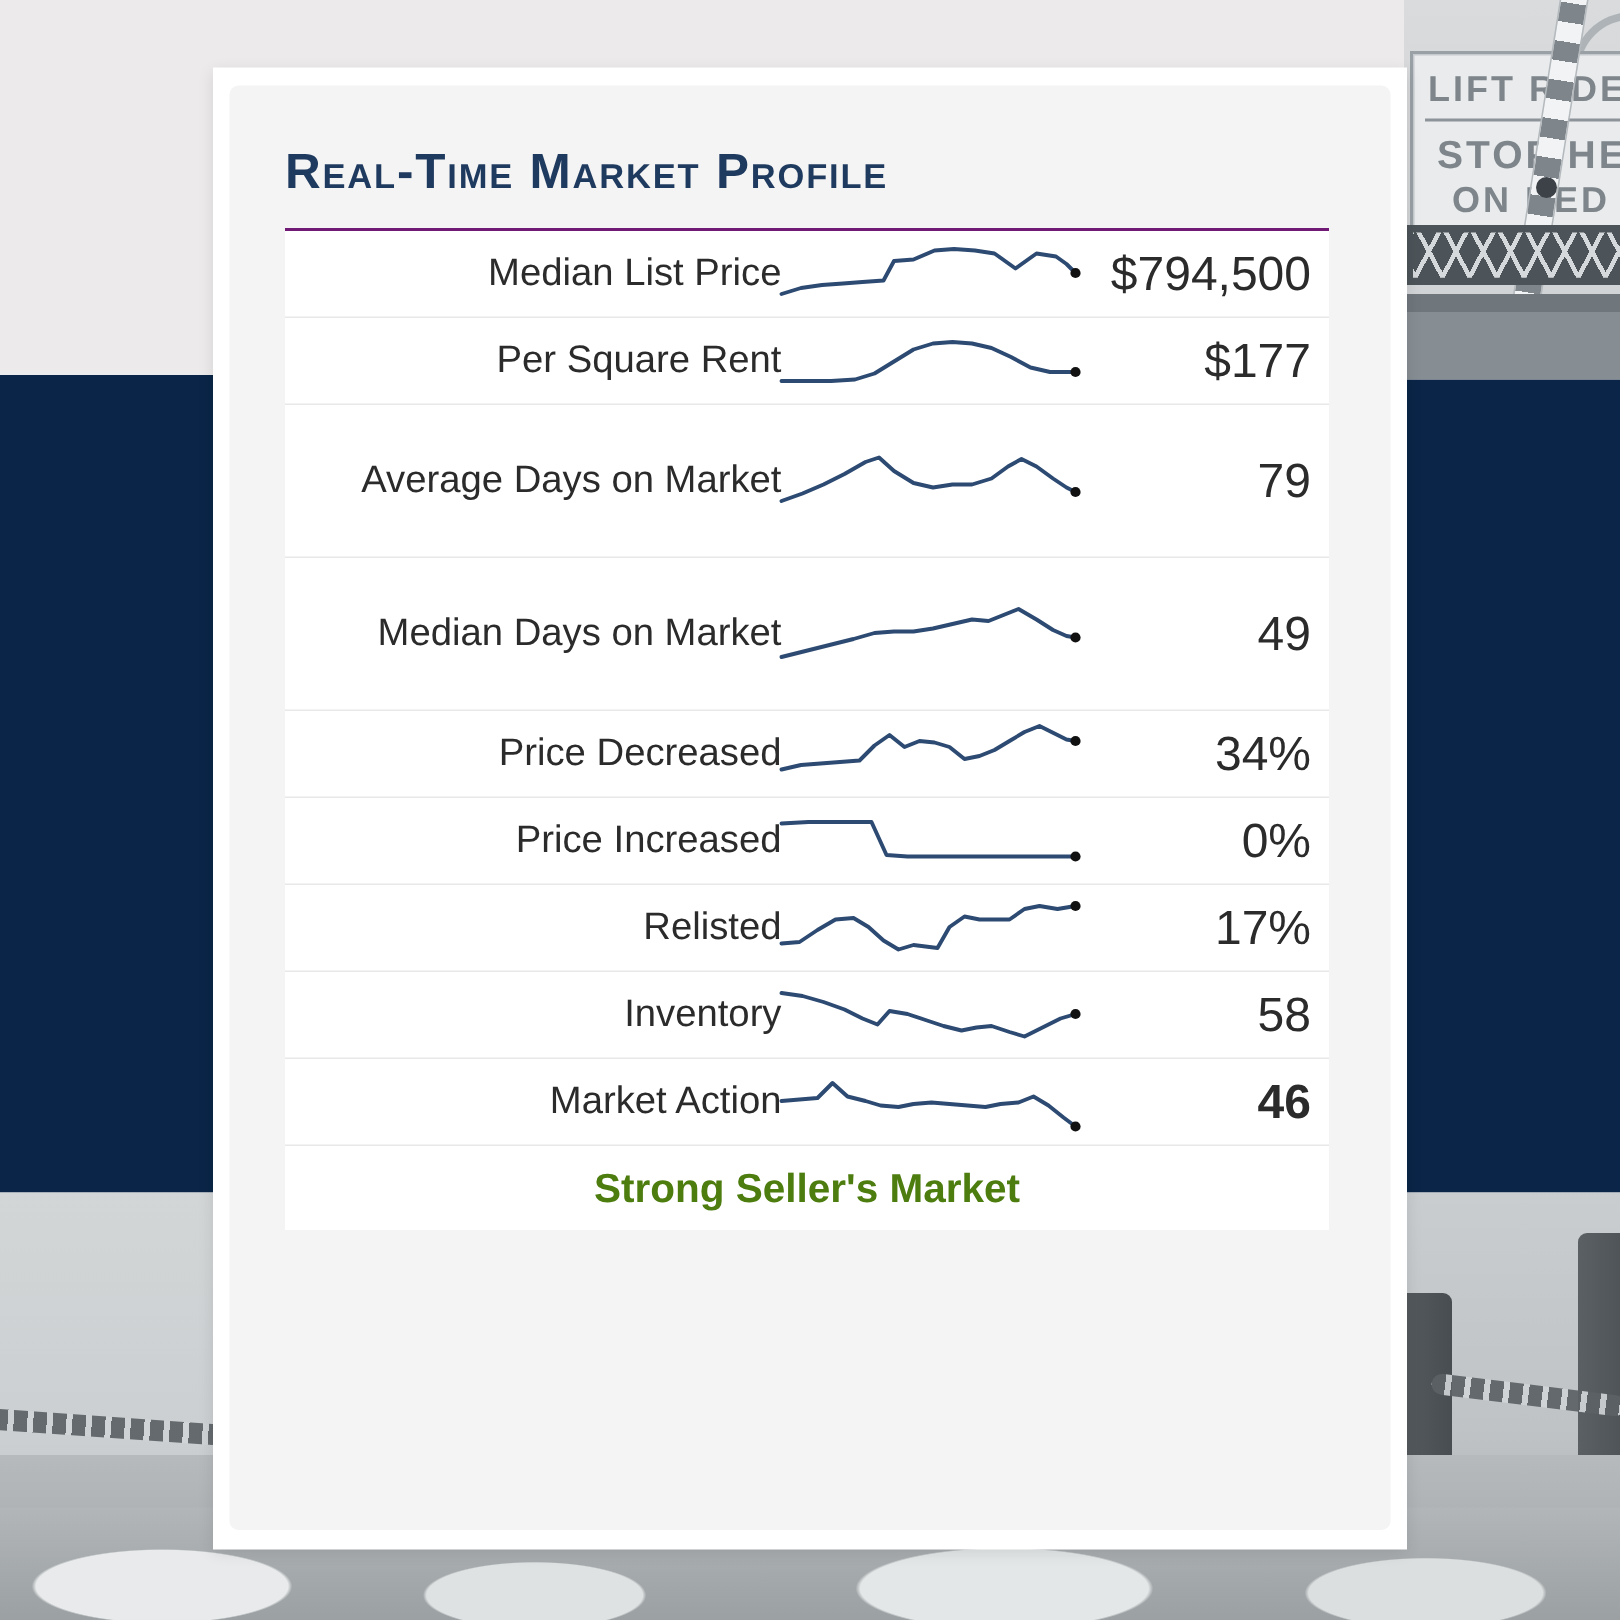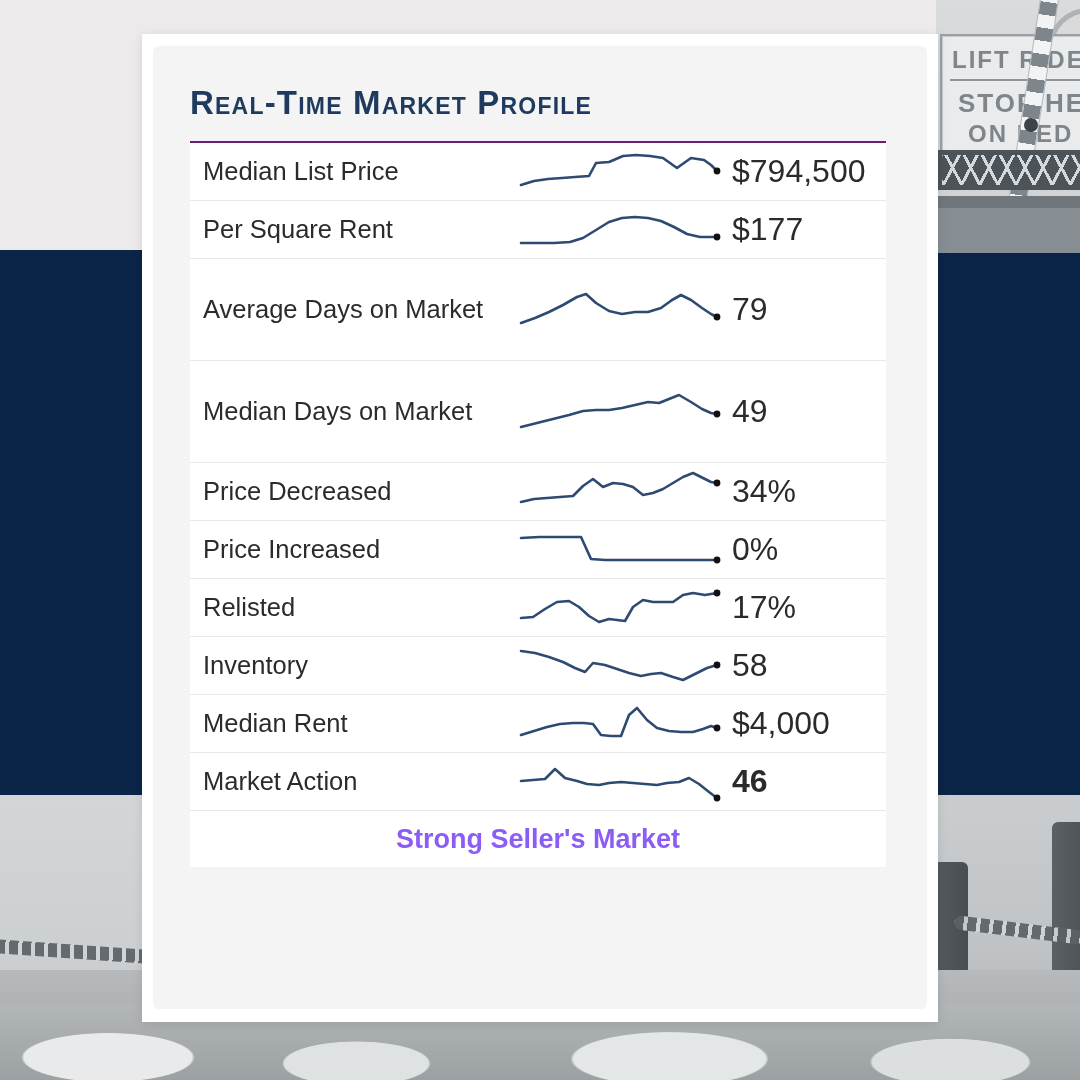--- a/index.html
+++ b/index.html
@@ -138,24 +138,25 @@
       radial-gradient(ellipse 140px 40px at 10% 70%, #e8eaeb 0 60%, transparent 62%),
       radial-gradient(ellipse 120px 36px at 33% 78%, #dfe2e3 0 60%, transparent 62%),
       radial-gradient(ellipse 160px 44px at 62% 72%, #e4e7e8 0 60%, transparent 62%),
       radial-gradient(ellipse 130px 38px at 88% 76%, #dcdfe0 0 60%, transparent 62%),
       linear-gradient(180deg, #b2b6b8 0%, #9ba0a2 100%);
   }
 
   
   .card-frame {
     position: absolute;
-    left: 142px; top: 34px;
+    left: 142px; top: 45px;
     width: 796px; height: 988px;
     background: #ffffff;
     box-shadow: 0 2px 10px rgba(0,0,0,.10);
+    text-align: right;
   }
 
   .card-panel {
     position: absolute;
     left: 11px; top: 12px;
     width: 774px; height: 963px;
     background: #f4f4f4;
     border-radius: 6px;
   }
 
@@ -217,21 +218,21 @@
   .row-value.bold { font-weight: 700; }
 
   .footer-row {
     display: flex;
     align-items: center;
     justify-content: center;
     min-height: 56px;
     background: #ffffff;
   }
   .footer-text {
-    color: #8b5cf6;
+    color: #4d7c0f;
     font-weight: 700;
     font-size: 27px;
     font-family: "Liberation Sans", sans-serif;
   }
 </style>
 </head>
 <body>
 
 <div id="stage">
 
@@ -348,30 +349,20 @@
             <div class="row-label">Inventory</div>
             <div class="row-spark">
               <svg viewBox="0 0 196 46" preserveAspectRatio="none">
                 <polyline points="0,8 14,10 28,14 42,19 54,25 64,29 72,20 84,22 96,26 108,30 120,33 130,31 140,30 152,34 162,37 174,31 186,25 196,22" fill="none" stroke="#2d4a72" stroke-width="2.6" stroke-linejoin="round" stroke-linecap="round" vector-effect="non-scaling-stroke"></polyline>
                 <circle cx="196" cy="22" r="3.4" fill="#111111"></circle>
               </svg>
             </div>
             <div class="row-value">58</div>
           </div>
           <div class="row">
-            <div class="row-label">Median Rent</div>
-            <div class="row-spark">
-              <svg viewBox="0 0 196 46" preserveAspectRatio="none">
-                <polyline points="0,34 13,30 26,26 39,23 52,22 63,22 72,23 80,34 90,35 100,35 108,14 116,7 126,19 136,27 148,30 160,31 172,31 182,28 190,25 196,27" fill="none" stroke="#2d4a72" stroke-width="2.6" stroke-linejoin="round" stroke-linecap="round" vector-effect="non-scaling-stroke"></polyline>
-                <circle cx="196" cy="27" r="3.4" fill="#111111"></circle>
-              </svg>
-            </div>
-            <div class="row-value">$4,000</div>
-          </div>
-          <div class="row">
             <div class="row-label">Market Action</div>
             <div class="row-spark">
               <svg viewBox="0 0 196 46" preserveAspectRatio="none">
                 <polyline points="0,22 12,21 24,20 34,10 44,19 56,22 66,25 78,26 88,24 100,23 112,24 124,25 136,26 146,24 158,23 168,19 178,25 188,33 196,39" fill="none" stroke="#2d4a72" stroke-width="2.6" stroke-linejoin="round" stroke-linecap="round" vector-effect="non-scaling-stroke"></polyline>
                 <circle cx="196" cy="39" r="3.4" fill="#111111"></circle>
               </svg>
             </div>
             <div class="row-value bold">46</div>
           </div>
           <div class="footer-row">

